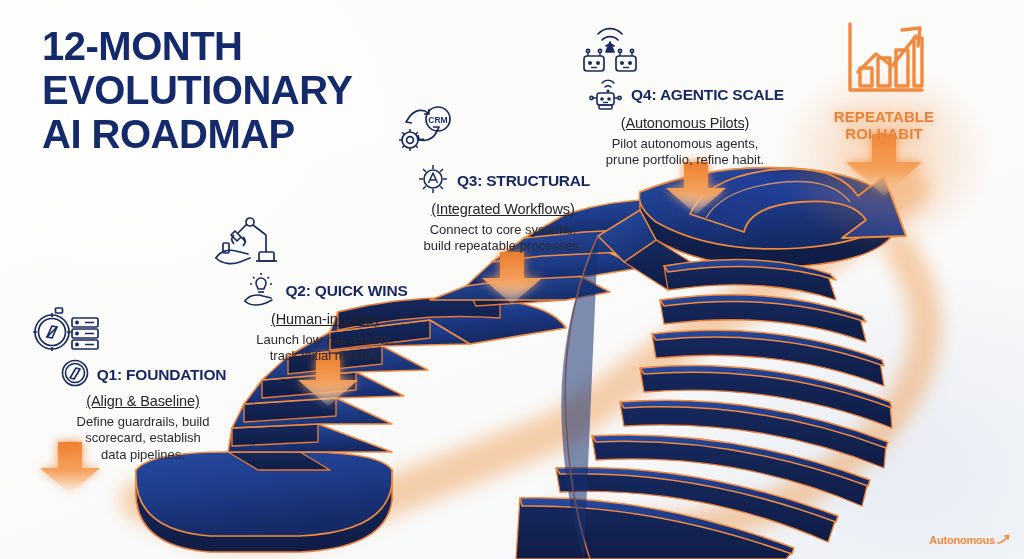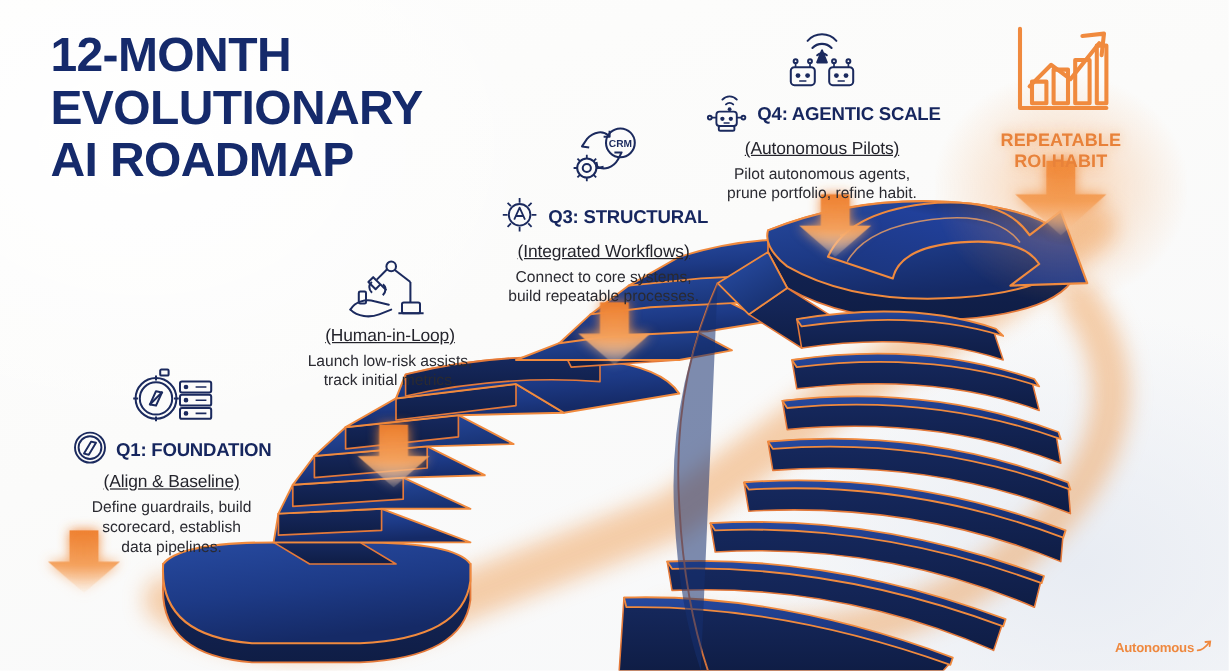--- a/index.html
+++ b/index.html
@@ -44,21 +44,20 @@
   .qblock {
     position: absolute;
     width: 230px;
     text-align: center;
     color: #1b1b20;
   }
   .q-topicon {
     height: 56px;
     display: flex;
     align-items: flex-end;
-    justify-content: center;
     margin-bottom: 2px;
   }
   .q-headrow {
     display: flex;
     align-items: center;
     justify-content: center;
     gap: 7px;
   }
   .q-inlineicon { flex: 0 0 auto; display: block; }
   .q-title {
@@ -338,20 +337,32 @@
         <path d="M37,8 L28,17"></path>
         <path d="M25,15 l-4,4 6,6 4,-4 z"></path>
         <path d="M31,21 l5,5"></path>
         <path d="M24,28 c-3,-3 -3,-7 0,-9"></path>
         <path d="M33,30 c3,-3 3,-7 0,-9"></path>
         <path d="M6,42 c4,-7 13,-9 20,-7 l12,3" stroke-linecap="round"></path>
         <path d="M6,42 c6,6 16,7 24,4 l10,-4" stroke-linecap="round"></path>
         <rect x="13" y="27" width="6" height="10" rx="1.2"></rect>
       </svg>
     </div>
+    <div class="q-headrow">
+      <span class="q-inlineicon">
+        <svg width="36" height="34" viewBox="0 0 36 34" fill="none" stroke="#1b2a5e" stroke-width="1.6" stroke-linejoin="round">
+          <path d="M19,6 a5,5 0 0 1 5,5 c0,3 -2,4 -2,6 h-6 c0,-2 -2,-3 -2,-6 a5,5 0 0 1 5,-5 z"></path>
+          <path d="M16,20 h6"></path>
+          <path d="M19,1 v2 M27,5 l-1.5,1.5 M11,5 l1.5,1.5 M30,12 h-2 M8,12 h2"></path>
+          <path d="M3,29 c4,-6 12,-7 18,-5 l8,2" stroke-linecap="round"></path>
+          <path d="M3,29 c5,5 14,5 21,2 l6,-3" stroke-linecap="round"></path>
+        </svg>
+      </span>
+      <span class="q-title">Q2: QUICK WINS</span>
+    </div>
     <div class="q-sub">(Human-in-Loop)</div>
     <div class="q-desc">Launch low-risk assists,
 track initial metrics.</div>
   </div>
 
   <div class="qblock layer-label" style="left:388px; top:104px;">
     <div class="q-topicon">
       <svg width="72" height="56" viewBox="0 0 72 56" fill="none" stroke="#1b2a5e" stroke-width="1.7">
         <circle cx="50" cy="15" r="12"></circle>
         <text x="50" y="18.5" font-family="Liberation Sans, sans-serif" font-size="8.5" font-weight="bold" fill="#1b2a5e" stroke="none" text-anchor="middle">CRM</text>

